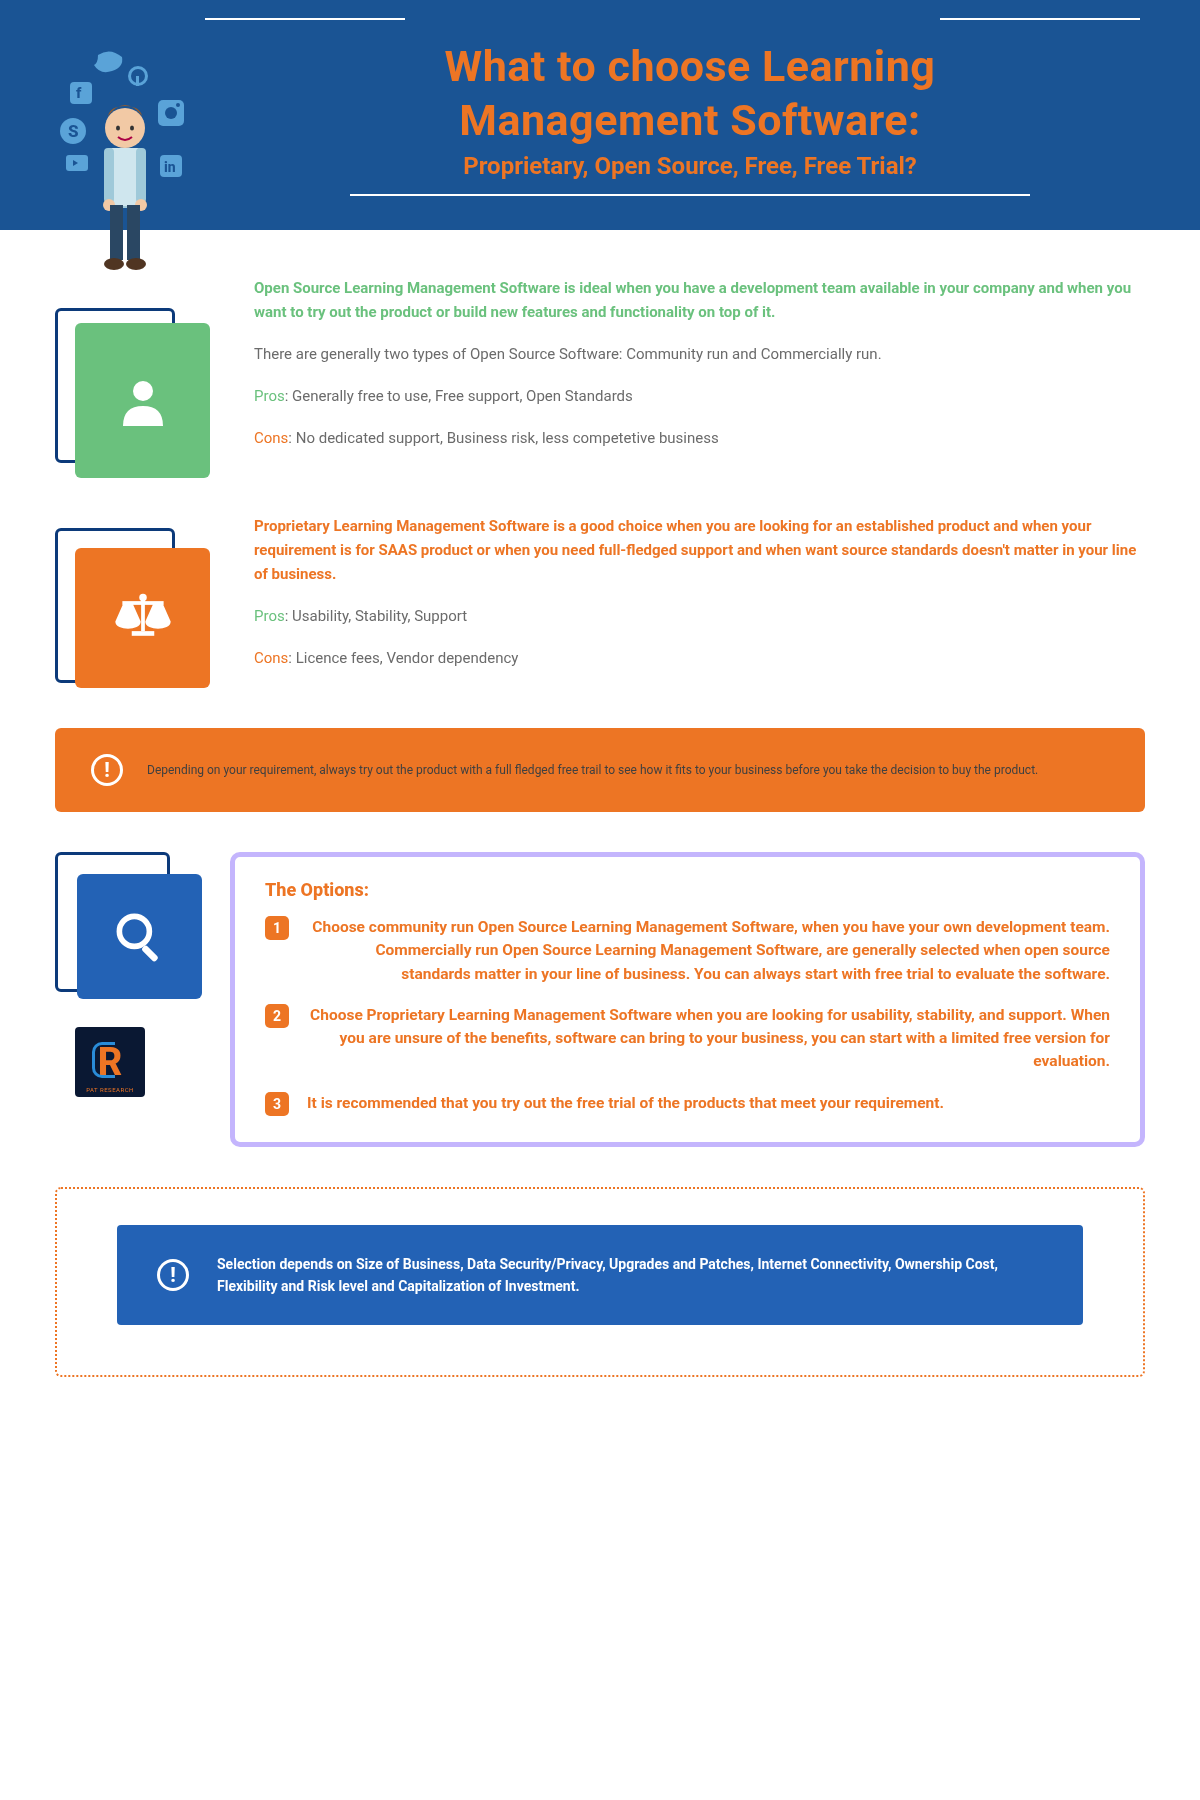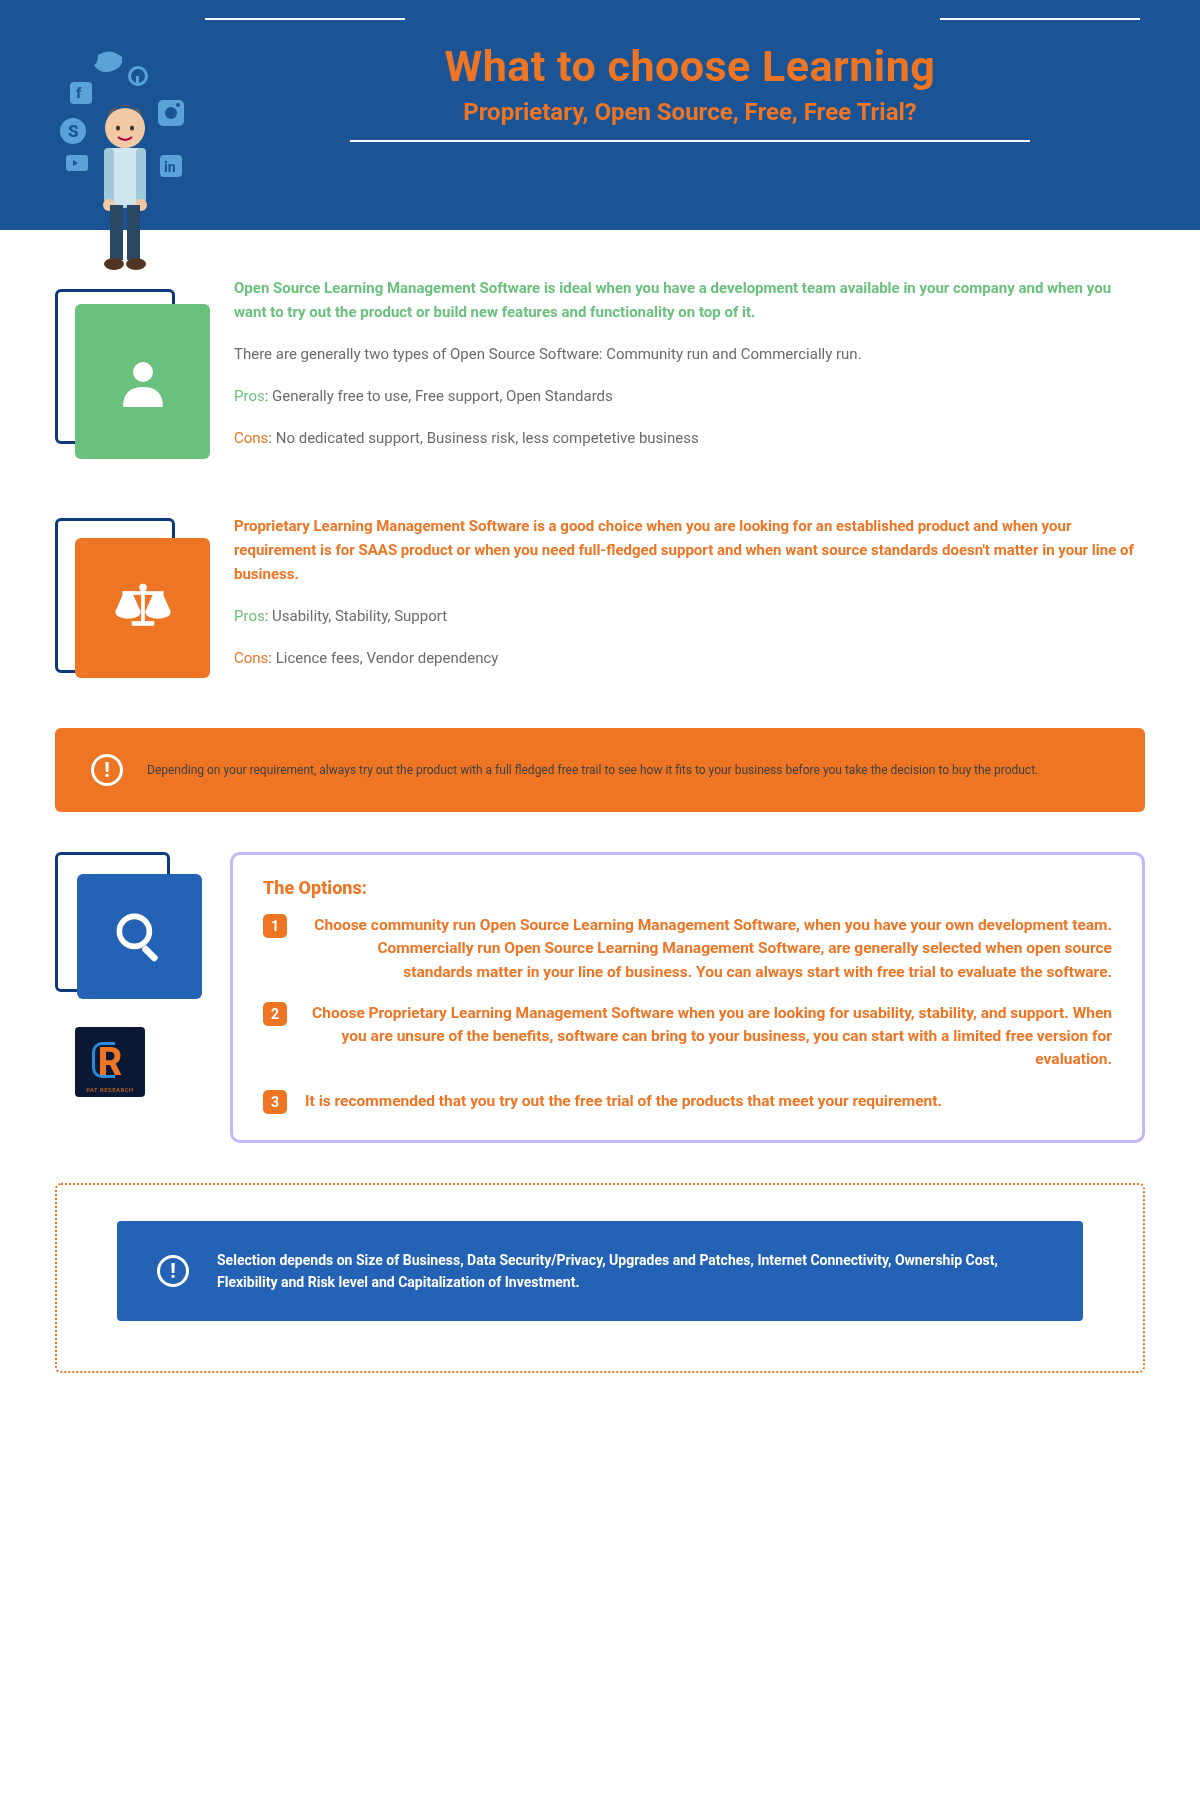--- a/index.html
+++ b/index.html
@@ -11,21 +11,21 @@
   .header-title-box { text-align: center; margin-left: 180px; }
   .header-title { color: #ed7524; font-size: 43px; font-weight: 700; line-height: 1.25; letter-spacing: 0.5px; }
   .header-subtitle { color: #ed7524; font-size: 24px; font-weight: 700; margin-top: 4px; }
   .header-underline { height: 2px; background: #fff; width: 680px; margin: 14px auto 0 auto; }
   
   .avatar-col { position: absolute; left: 60px; top: 40px; width: 160px; height: 235px; }
   .avatar-col svg { width: 100%; height: 100%; }
   
   .content { padding: 40px 55px 30px 55px; }
   
-  .section { display: flex; gap: 24px; margin-bottom: 40px; align-items: center; }
+  .section { display: flex; gap: 44px; margin-bottom: 40px; align-items: flex-end; }
   .icon-col { width: 155px; flex: 0 0 155px; position: relative; height: 160px; }
   .icon-frame { position: absolute; top: 0; left: 0; width: 120px; height: 155px; border: 3px solid #0c3a7a; border-radius: 6px; }
   .icon-square { position: absolute; top: 20px; left: 20px; width: 135px; height: 140px; border-radius: 6px; display: flex; align-items: center; justify-content: center; }
   .icon-square.green { background: #6ac17d; height: 155px; top: 15px; }
   .icon-square.orange { background: #ed7524; }
   .icon-square.blue { background: #2362b5; }
   .icon-square svg { width: 60px; height: 60px; fill: #fff; }
   
   .text-col { flex: 1; font-size: 15px; line-height: 1.6; color: #6b6b6b; padding-top: 6px; }
   .text-col .intro-green { color: #6ac17d; font-weight: 700; margin-bottom: 18px; }
@@ -33,21 +33,21 @@
   .text-col p { margin-bottom: 18px; }
   .text-col .pros-label { color: #6ac17d; }
   .text-col .cons-label { color: #ed7524; }
   
   .banner-orange { background: #ed7524; border-radius: 6px; padding: 26px 36px; display: flex; align-items: center; gap: 24px; margin: 0 0 40px 0; }
   .banner-orange .bang { width: 32px; height: 32px; border: 3px solid #fff; border-radius: 50%; display: flex; align-items: center; justify-content: center; color: #fff; font-weight: 800; font-size: 20px; flex: 0 0 32px; }
   .banner-orange p { color: #404040; font-weight: 400; font-size: 12px; line-height: 1.55; }
   
   .options-row { display: flex; gap: 20px; align-items: flex-start; margin-bottom: 40px; }
   .options-left { width: 155px; flex: 0 0 155px; }
-  .options-box { flex: 1; border: 3px solid #c4b5fd; border-radius: 10px; padding: 22px 30px 26px 30px; }
+  .options-box { flex: 1; border: 5px solid #c4b5fd; border-radius: 10px; padding: 22px 30px 26px 30px; }
   .options-title { color: #ed7524; font-weight: 800; font-size: 18px; margin-bottom: 16px; }
   .option-item { display: flex; gap: 18px; margin-bottom: 18px; }
   .option-num { width: 24px; height: 24px; flex: 0 0 24px; background: #ed7524; color: #fff; font-weight: 700; border-radius: 5px; display: flex; align-items: center; justify-content: center; font-size: 14px; }
   .option-text { color: #ed7524; font-weight: 700; font-size: 15.5px; line-height: 1.5; text-align: right; }
   
   .logo-box { width: 70px; height: 70px; background: #0a1833; border-radius: 4px; display: flex; align-items: center; justify-content: center; margin-top: 30px; margin-left: 20px; position: relative; }
   .logo-box .r { font-size: 38px; font-weight: 800; color: #ed7524; position: relative; }
   .logo-box .r::before { content:""; position:absolute; left:-6px; top:2px; bottom:6px; width:20px; border:3px solid #2a8cd8; border-right:none; border-radius: 10px 0 0 10px;}
   .logo-text { position: absolute; bottom: 4px; font-size: 6px; color: #ed7524; letter-spacing: 0.5px; }
   
@@ -102,20 +102,21 @@
       <circle cx="49" cy="165" r="6" fill="#f2c9a5"></circle>
         <circle cx="81" cy="165" r="6" fill="#f2c9a5"></circle>
       <rect x="50" y="165" width="13" height="55" fill="#2a4763"></rect>
       <rect x="67" y="165" width="13" height="55" fill="#2a4763"></rect>
       <ellipse cx="54" cy="224" rx="10" ry="6" fill="#503522"></ellipse>
       <ellipse cx="76" cy="224" rx="10" ry="6" fill="#503522"></ellipse>
     </svg>
   </div>
   <div class="header-title-box">
     <div class="header-title">What to choose Learning</div>
+    <div class="header-title">Management Software:</div>
     <div class="header-subtitle">Proprietary, Open Source, Free, Free Trial?</div>
     <div class="header-underline"></div>
   </div>
 </div>
 
 <div class="content">
 
   <div class="section">
     <div class="icon-col">
       <div class="icon-frame"></div>

